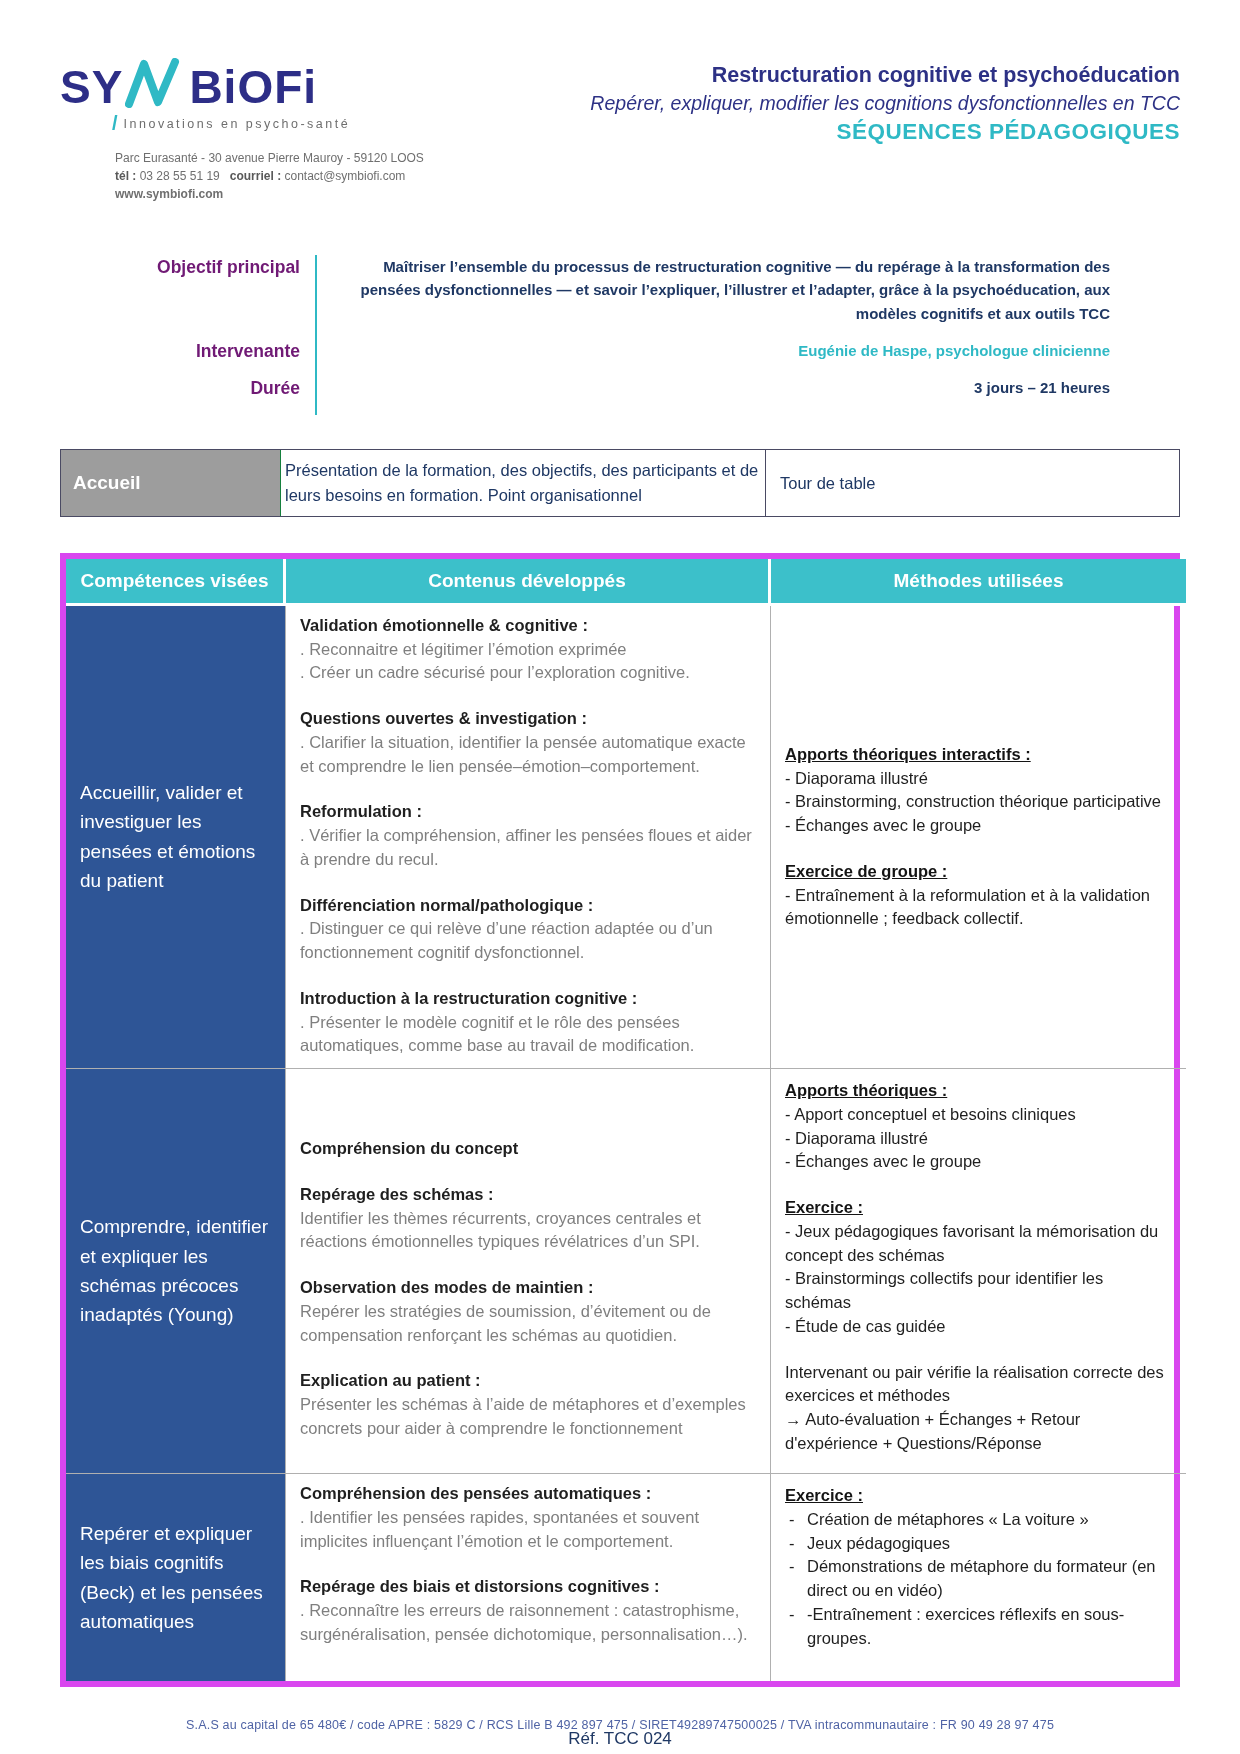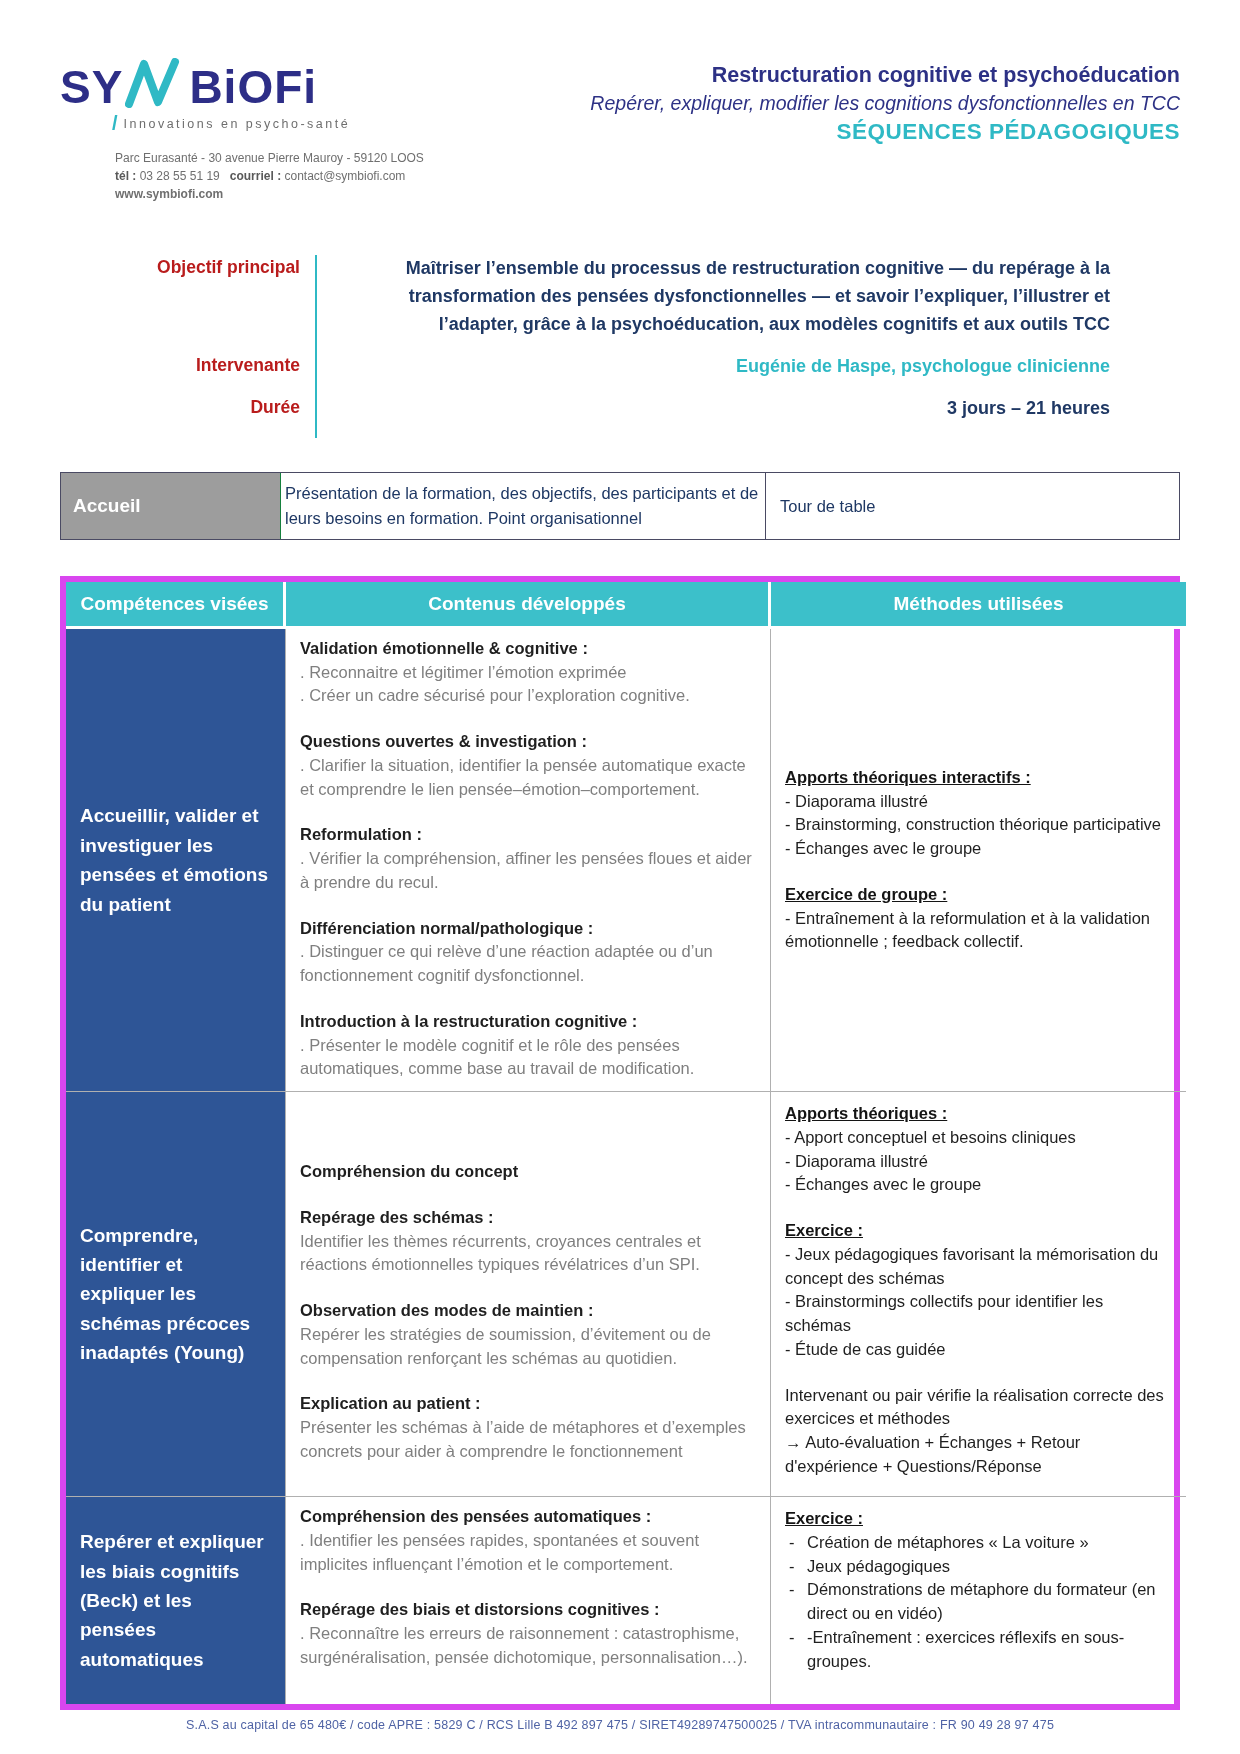--- a/index.html
+++ b/index.html
@@ -20,23 +20,23 @@
   .addr b{color:#595959;}
   .addr .site{font-weight:700;}
 
   .doc-header{flex:1;text-align:right;margin-top:3px;}
   .doc-title{font-size:21.5px;font-weight:700;color:#2d3185;line-height:1.35;}
   .doc-subtitle{font-size:19.5px;font-style:italic;color:#2d3185;line-height:1.35;}
   .doc-type{font-size:22.5px;font-weight:700;color:#2fb9c5;letter-spacing:.5px;line-height:1.4;}
 
   
   .info{display:grid;grid-template-columns:205px 1fr;margin:52px 70px 0 35px;}
-  .info-label{color:#b91c1c;font-weight:700;font-size:17.5px;text-align:right;padding:2px 0 0 0;}
+  .info-label{color:#701a75;font-weight:700;font-size:17.5px;text-align:right;padding:2px 0 0 0;}
   .info-value{border-left:2px solid #2fb9c5;margin-left:15px;padding:0 0 14px 34px;
-              text-align:right;font-weight:700;font-size:18px;line-height:1.55;}
+              text-align:right;font-weight:700;font-size:15px;line-height:1.55;}
   .val-navy{color:#1f3864;}
   .val-teal{color:#2fb9c5;}
   .info-value.last{padding-bottom:16px;}
 
   
   .accueil{display:grid;grid-template-columns:220px 485px 415px;margin-top:34px;
            border:1px solid #4a4a63;}
   .acc-left{background:#9d9d9d;color:#fff;font-weight:700;font-size:19px;
             display:flex;align-items:center;padding-left:12px;border-right:1px solid #15803d;}
   .acc-mid{color:#1f3864;font-size:16.5px;line-height:1.5;padding:8px 4px;border-right:1px solid #4a4a63;}
@@ -45,21 +45,21 @@
   
   .tbl{margin-top:36px;border:6px solid #d946ef;}
   .thead{display:grid;grid-template-columns:220px 485px 415px;background:#fff;}
   .th{background:#3cc0ca;color:#fff;font-weight:700;font-size:19px;text-align:center;
       padding:11px 4px;border-right:3px solid #fff;border-bottom:3px solid #fff;}
   .th:last-child{border-right:none;}
   .trow{display:grid;grid-template-columns:220px 485px 415px;}
   .cell{border-right:1px solid #b0b0b0;border-bottom:1px solid #b0b0b0;box-sizing:border-box;}
   .trow .cell:last-child{border-right:none;}
   .trow:last-child .cell{border-bottom:none;}
-  .comp{background:#2e5596;color:#fff;font-weight:700;font-size:19px;line-height:1.55;
+  .comp{background:#2e5596;color:#fff;font-weight:400;font-size:19px;line-height:1.55;
         display:flex;flex-direction:column;justify-content:center;padding:24px 14px;}
   .cont{padding:8px 16px 10px 14px;display:flex;flex-direction:column;}
   .meth{padding:10px 14px;display:flex;flex-direction:column;}
   .v-center{justify-content:center;}
   .r1{min-height:407px;} .r2{min-height:405px;} .r3{min-height:207px;}
 
   
   .blk{font-size:16.5px;line-height:1.44;}
   .h{font-weight:700;color:#1f1f1f;}
   .hu{font-weight:700;color:#141414;text-decoration:underline;}

